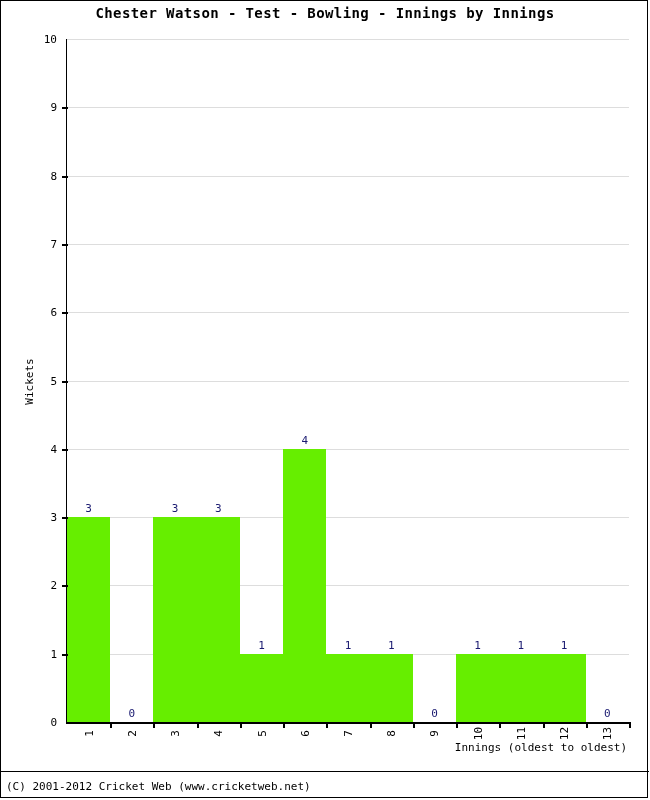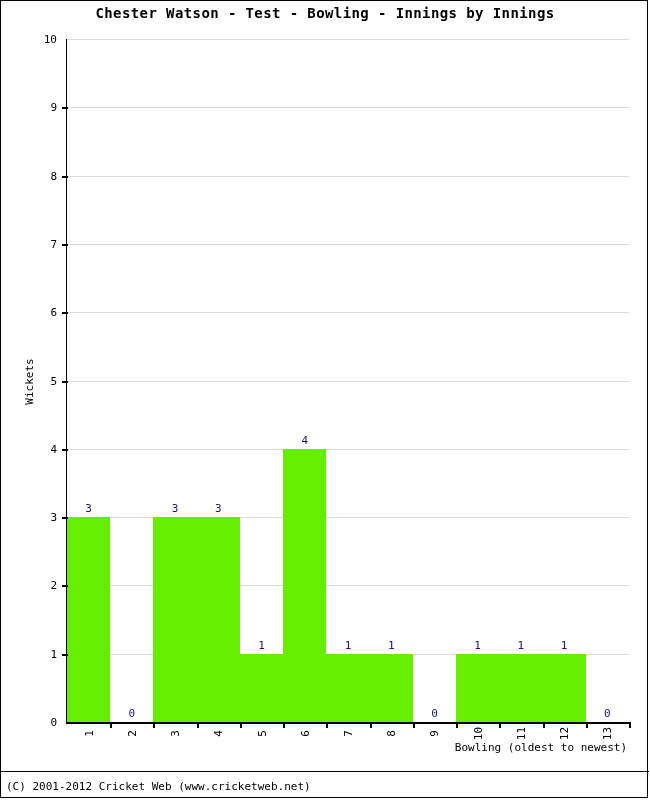--- a/index.html
+++ b/index.html
@@ -267,18 +267,18 @@
       <div class="xtick" style="left: 498.308px;"></div>
       <div class="xlabel" style="left: 463.692px;">10</div>
       <div class="xtick" style="left: 541.538px;"></div>
       <div class="xlabel" style="left: 506.923px;">11</div>
       <div class="xtick" style="left: 584.769px;"></div>
       <div class="xlabel" style="left: 550.154px;">12</div>
       <div class="xtick" style="left: 628px;"></div>
       <div class="xlabel" style="left: 593.385px;">13</div>
     </div>
 
-  <div id="x-axis-title">Bowling (oldest to newest)</div>
+  <div id="x-axis-title">Innings (oldest to oldest)</div>
 
   <div id="footer-sep"></div>
   <div id="footer-text">(C) 2001-2012 Cricket Web (www.cricketweb.net)</div>
 
 </div>
 
 </body></html>

